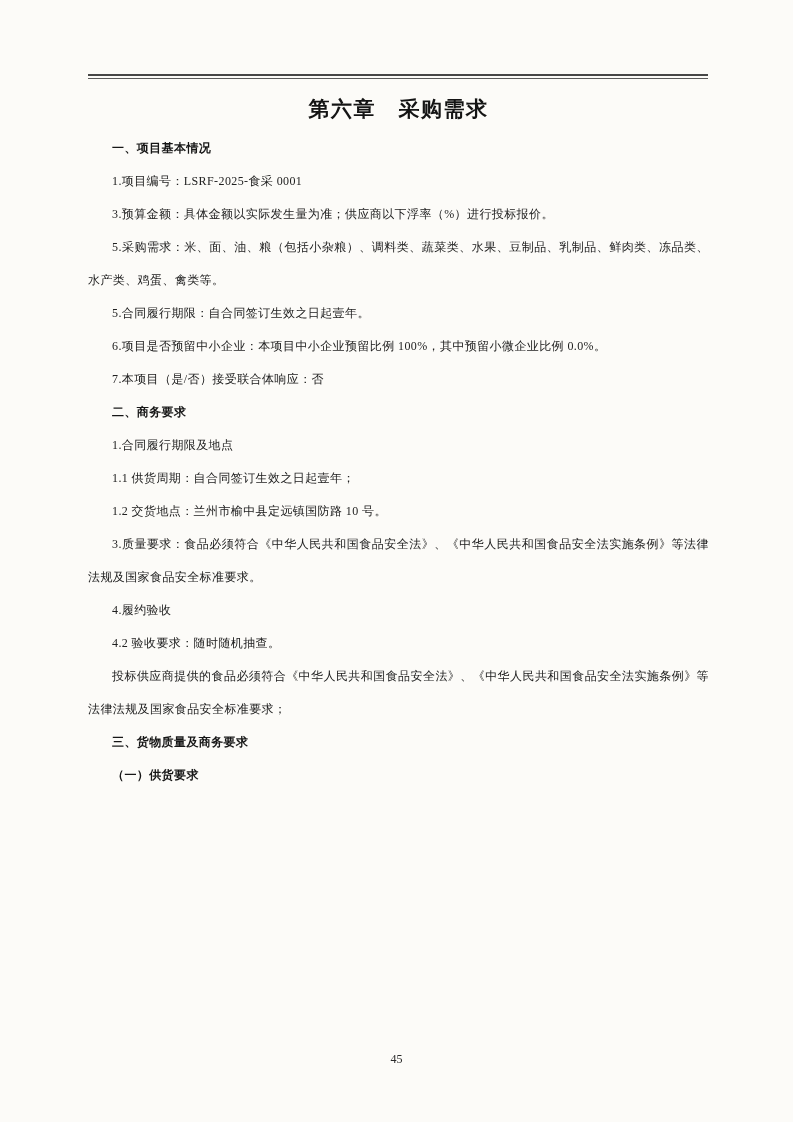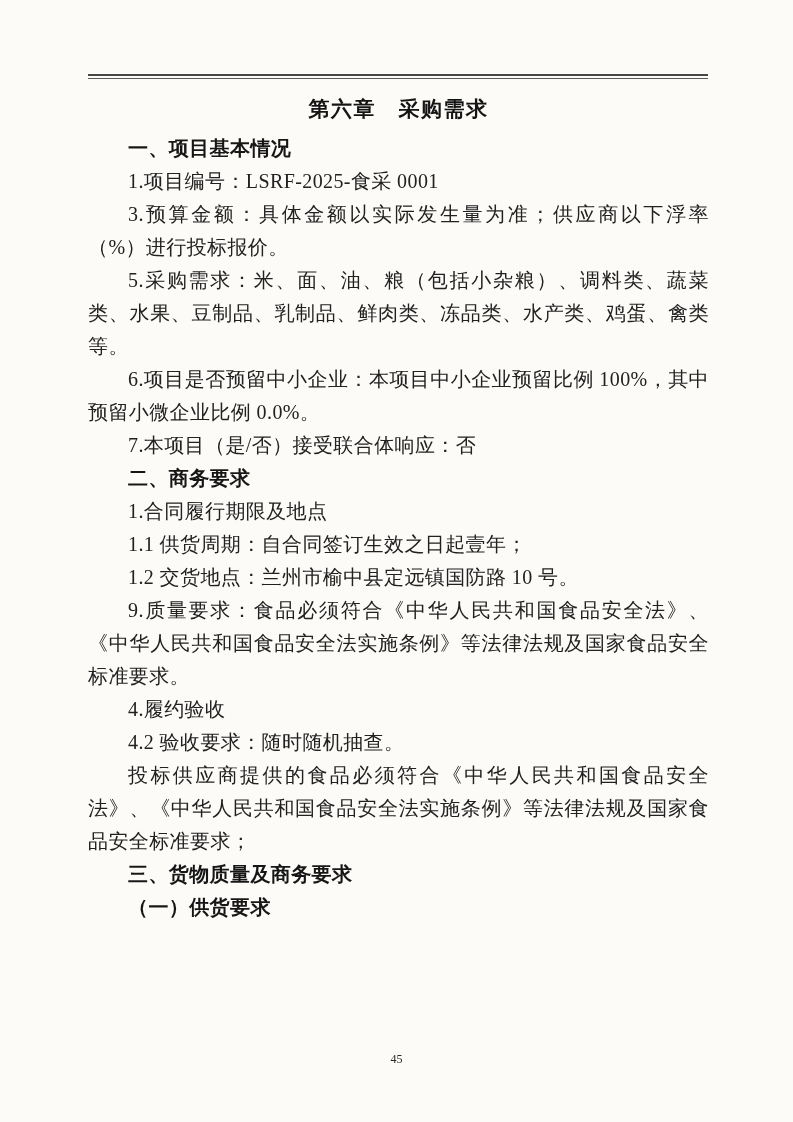--- a/index.html
+++ b/index.html
@@ -35,21 +35,21 @@
     margin: 0;
     font-size: 21px;
     font-weight: 700;
     line-height: 46px;
     text-align: center;
     letter-spacing: 1.5px;
     color: #141414;
   }
   .para {
     margin: 0;
-    font-size: 20px;
+    font-size: 12px;
     line-height: 33px;
     text-indent: 2em;
     text-align: justify;
     letter-spacing: 0.4px;
     word-break: break-all;
     color: #212121;
   }
   .para.bold {
     font-weight: 700;
     color: #161616;
@@ -69,27 +69,28 @@
 
 <div class="page">
   <div class="header-rule"></div>
   <div class="content">
     <h1 class="chapter-title">第六章　采购需求</h1>
     <div id="doc-body">
         <div class="para bold">一、项目基本情况</div>
         <div class="para">1.项目编号：LSRF-2025-食采 0001</div>
         <div class="para">3.预算金额：具体金额以实际发生量为准；供应商以下浮率（%）进行投标报价。</div>
         <div class="para">5.采购需求：米、面、油、粮（包括小杂粮）、调料类、蔬菜类、水果、豆制品、乳制品、鲜肉类、冻品类、水产类、鸡蛋、禽类等。</div>
+        <div class="para">5.合同履行期限：自合同签订生效之日起壹年。</div>
         <div class="para">6.项目是否预留中小企业：本项目中小企业预留比例 100%，其中预留小微企业比例 0.0%。</div>
         <div class="para">7.本项目（是/否）接受联合体响应：否</div>
         <div class="para bold">二、商务要求</div>
         <div class="para">1.合同履行期限及地点</div>
         <div class="para">1.1 供货周期：自合同签订生效之日起壹年；</div>
         <div class="para">1.2 交货地点：兰州市榆中县定远镇国防路 10 号。</div>
-        <div class="para">9.质量要求：食品必须符合《中华人民共和国食品安全法》、《中华人民共和国食品安全法实施条例》等法律法规及国家食品安全标准要求。</div>
+        <div class="para">3.质量要求：食品必须符合《中华人民共和国食品安全法》、《中华人民共和国食品安全法实施条例》等法律法规及国家食品安全标准要求。</div>
         <div class="para">4.履约验收</div>
         <div class="para">4.2 验收要求：随时随机抽查。</div>
         <div class="para">投标供应商提供的食品必须符合《中华人民共和国食品安全法》、《中华人民共和国食品安全法实施条例》等法律法规及国家食品安全标准要求；</div>
         <div class="para bold">三、货物质量及商务要求</div>
         <div class="para bold">（一）供货要求</div>
       </div>
   </div>
   <div class="page-number">45</div>
 </div>
 

